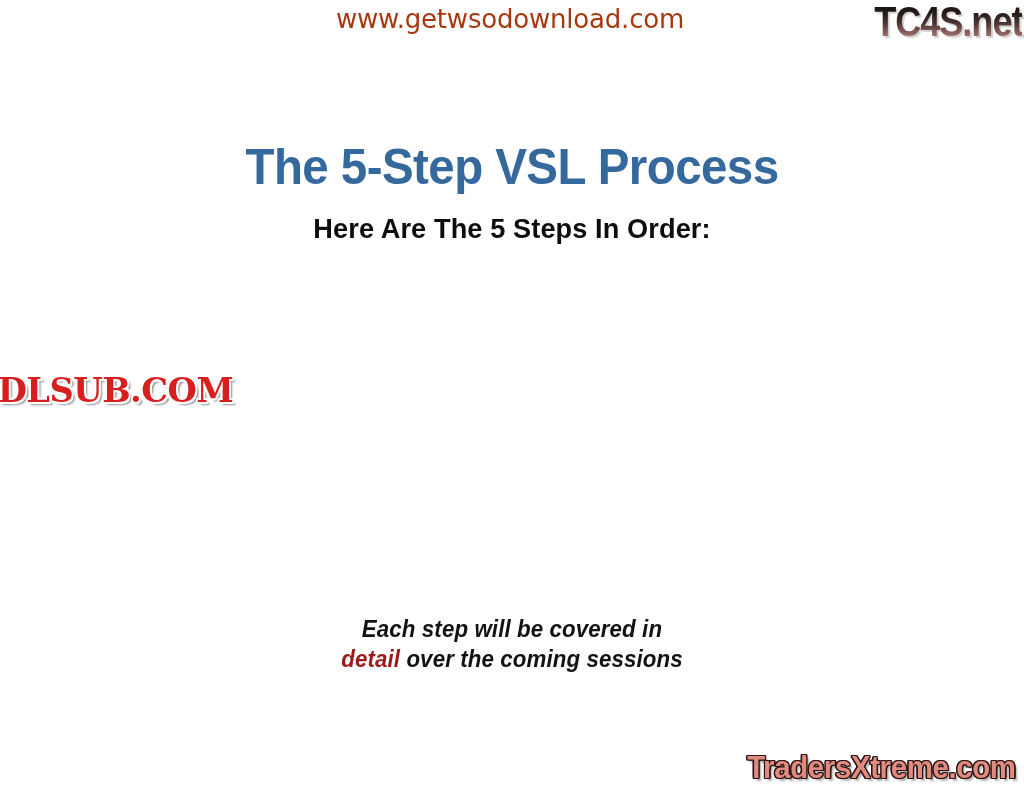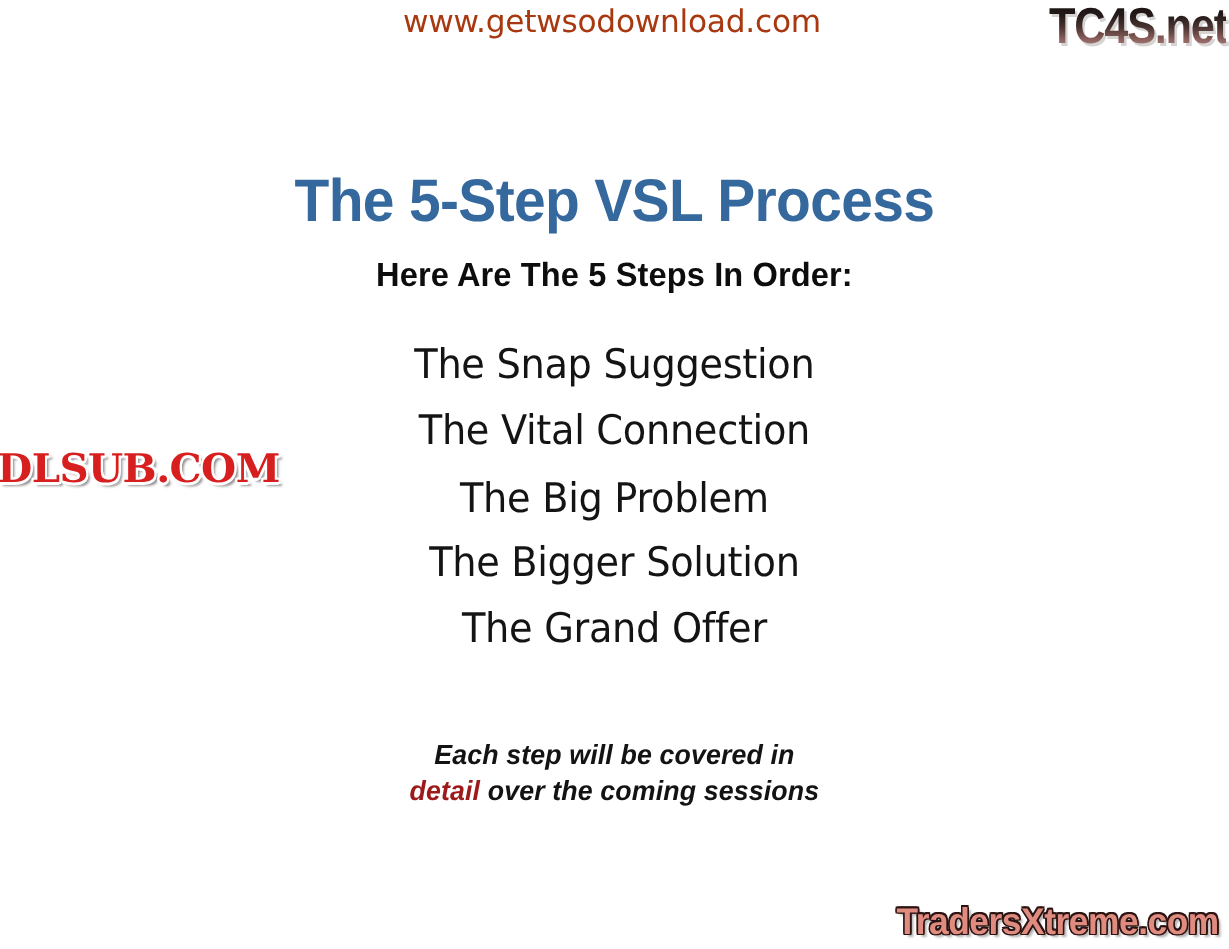--- a/index.html
+++ b/index.html
@@ -222,27 +222,20 @@
 
   <div class="top-url">www.getwsodownload.com</div>
 
   <div class="tc4s-shadow">TC4S.net</div>
   <div class="tc4s-logo">TC4S.net</div>
 
   <h1 class="title">The 5-Step VSL Process</h1>
 
   <h2 class="subtitle">Here Are The 5 Steps In Order:</h2>
 
-  <div class="steps">
-    <div class="step s1">The Snap Suggestion</div>
-    <div class="step s2">The Vital Connection</div>
-    <div class="step s3">The Big Problem</div>
-    <div class="step s4">The Bigger Solution</div>
-    <div class="step s5">The Grand Offer</div>
-  </div>
 
   <div class="dlsub-wrap">
     <span class="dlsub">DLSUB.COM</span>
   </div>
 
   <div class="footnote">
     <div>Each step will be covered in</div>
     <div><span class="accent">detail</span><span> over the coming sessions</span></div>
   </div>
 

